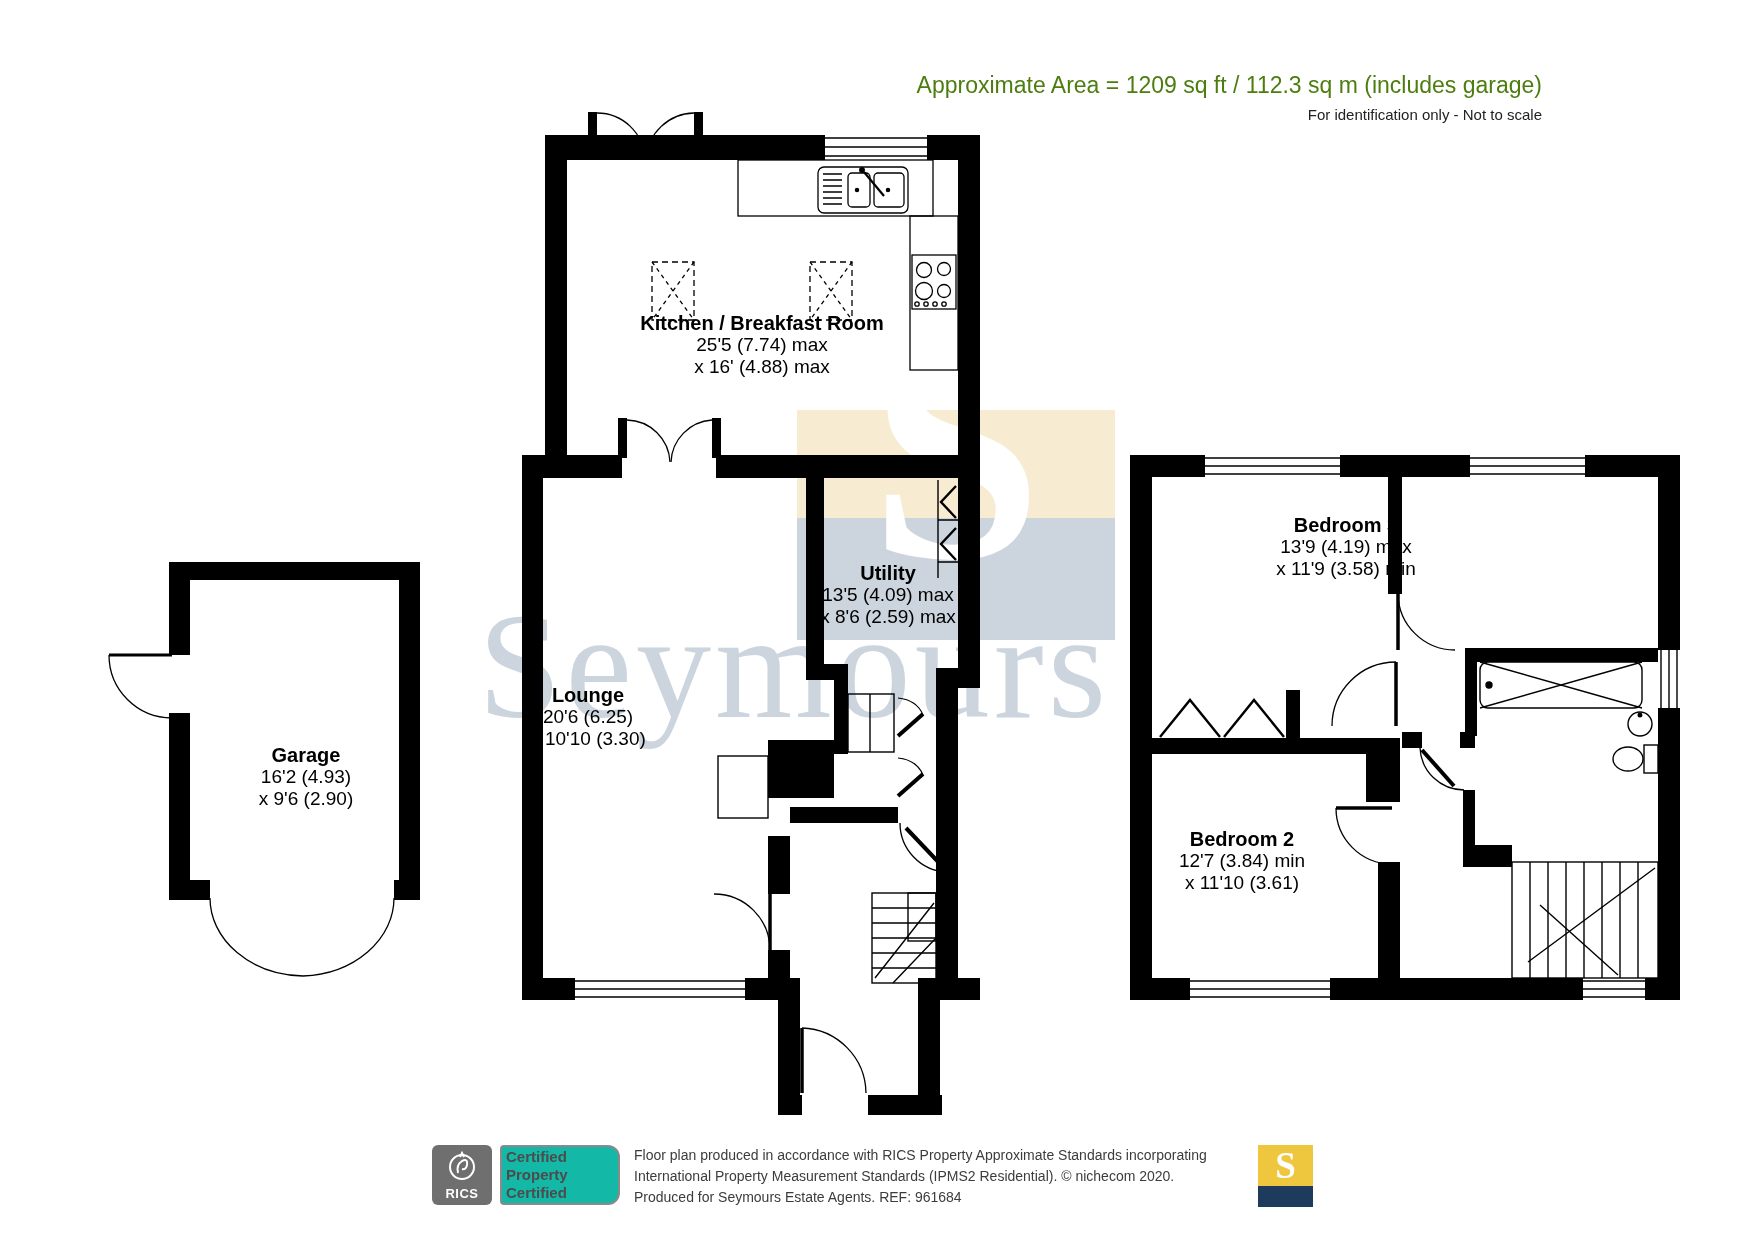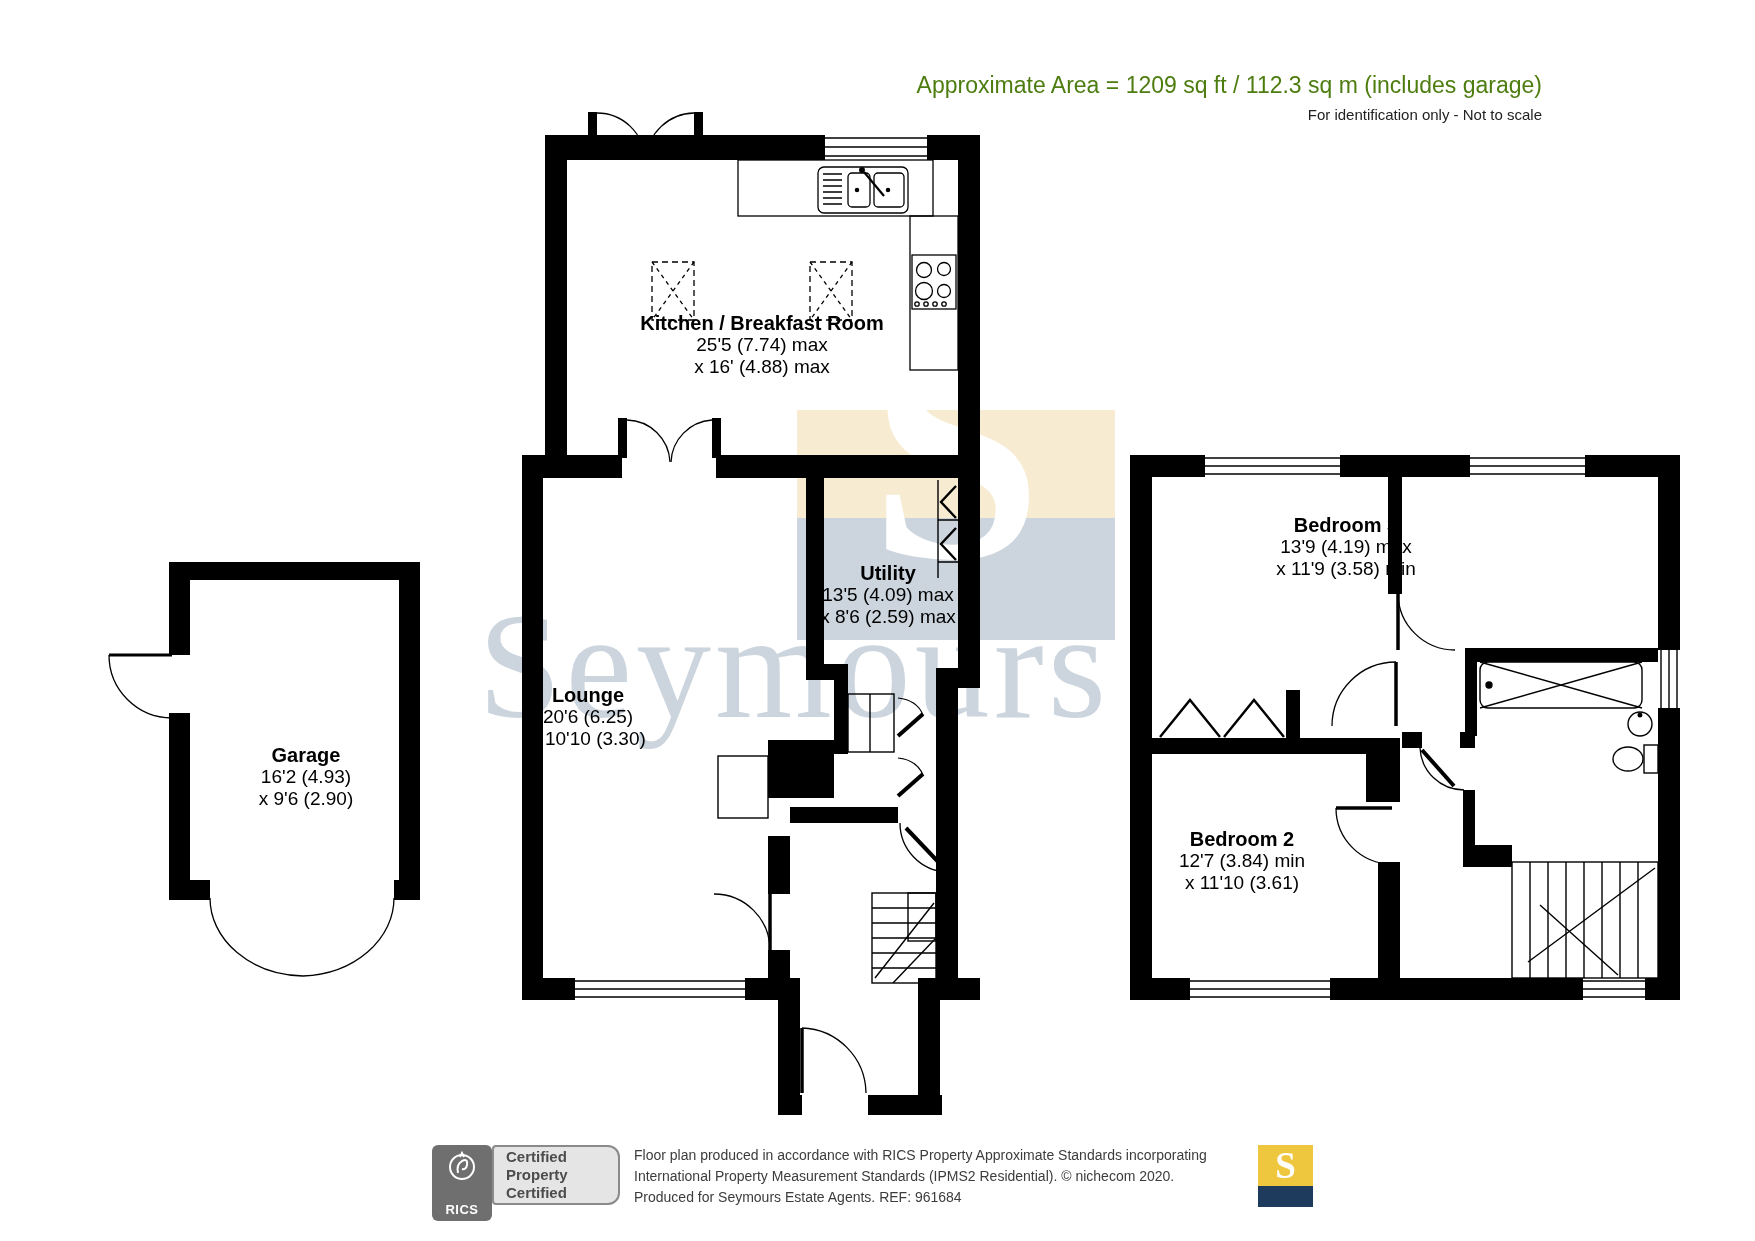--- a/index.html
+++ b/index.html
@@ -10,25 +10,25 @@
   #plan-svg{z-index:2;}
   .room-label{position:absolute;z-index:3;transform:translateX(-50%);text-align:center;
               font-size:19px;line-height:22px;white-space:nowrap;}
   .room-label .t{font-weight:bold;font-size:20px;}
   #wm-seymours{position:absolute;z-index:1;font-family:"Liberation Serif", serif;
                font-size:150px;letter-spacing:4px;color:#ccd5de;white-space:nowrap;}
   #hdr{position:absolute;right:213px;top:72px;text-align:right;z-index:3;}
   #hdr .big{font-size:23px;color:#4d7c0f;}
   #hdr .small{font-size:15px;color:#222;margin-top:7px;}
   #footer{position:absolute;left:432px;top:1145px;height:62px;z-index:3;display:flex;align-items:stretch;}
-  #rics-badge{width:60px;height:76px;background:#6f6f6f;border-radius:6px;position:relative;}
+  #rics-badge{width:60px;height:60px;background:#6f6f6f;border-radius:6px;position:relative;}
   #rics-badge .rics-word{position:absolute;bottom:4px;width:100%;text-align:center;color:#fff;
                          font-weight:bold;font-size:13px;letter-spacing:.5px;}
   #cert-box{width:112px;height:54px;border:2.5px solid #8a8a8a;border-radius:4px 12px 12px 4px;
-            margin-left:0;padding:1px 0 1px 12px;background:#e5e5e5;}
+            margin-left:8px;padding:1px 0 1px 4px;background:#14b8a6;}
   #cert-box div{font-weight:bold;font-size:15px;line-height:18px;color:#4c4c4c;}
   #footer-text{margin-left:14px;font-size:14px;line-height:21px;color:#3c3c3c;white-space:nowrap;}
   #s-logo{position:absolute;left:1258px;top:1145px;width:55px;height:62px;z-index:3;}
   #s-logo .sq{width:55px;height:41px;background:#eec73e;text-align:center;}
   #s-logo .sq span{font-family:"Liberation Serif", serif;font-weight:bold;font-size:37px;color:#fff;line-height:41px;}
   #s-logo .bar{width:55px;height:21px;background:#1e3a5c;}
 </style>
 </head>
 <body>
 

